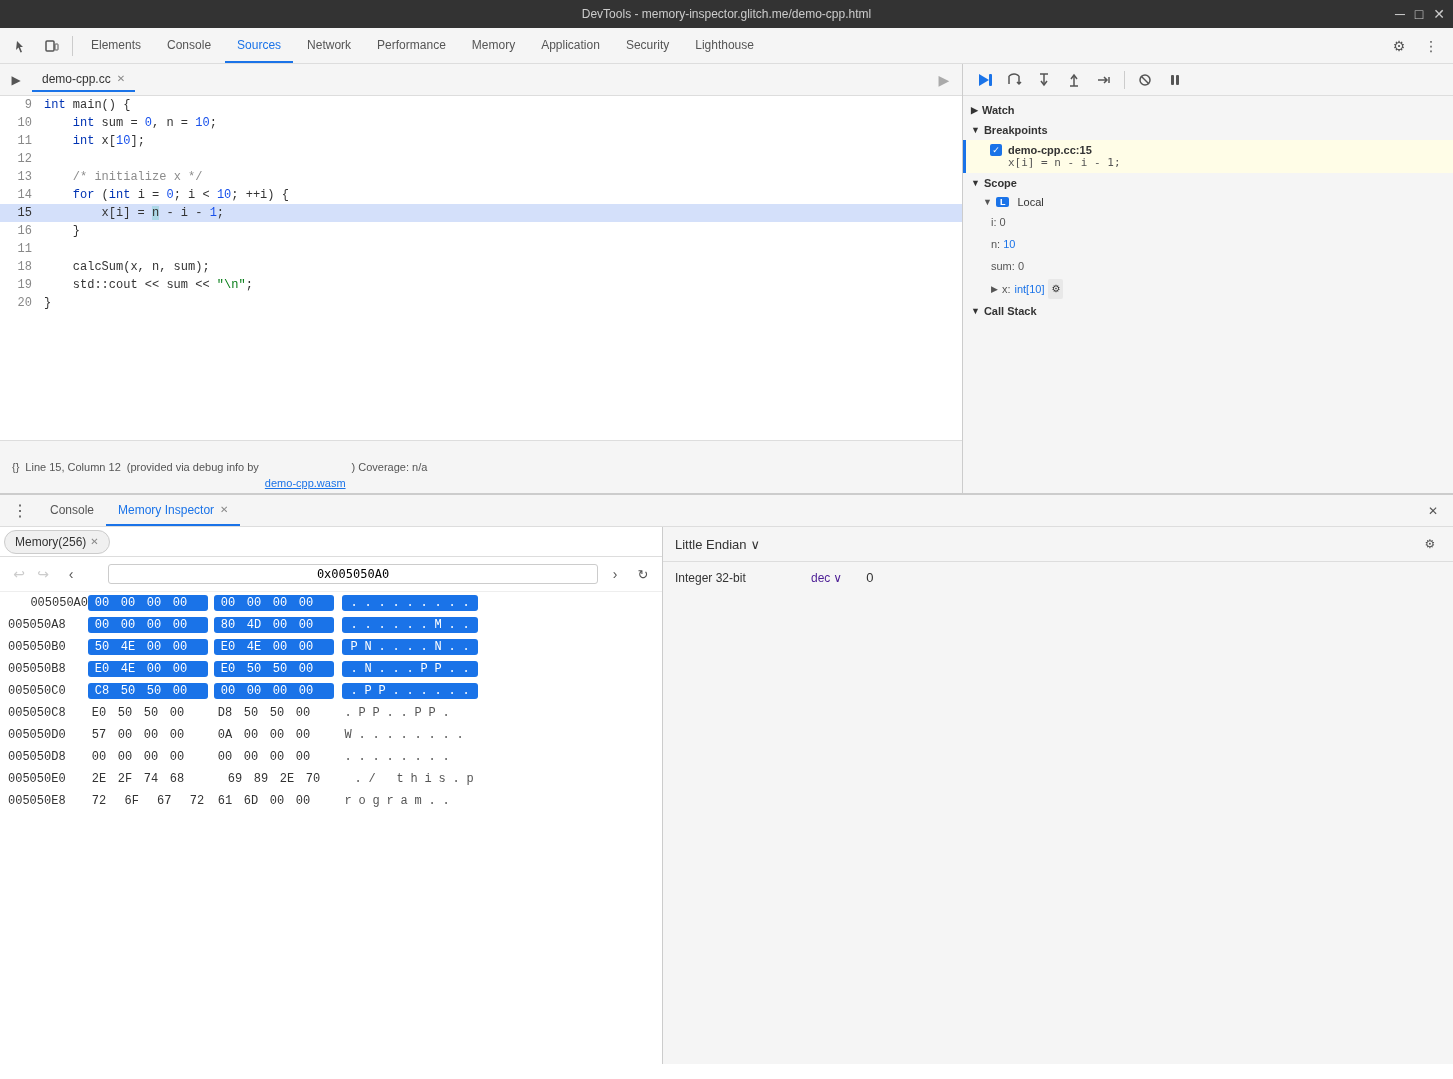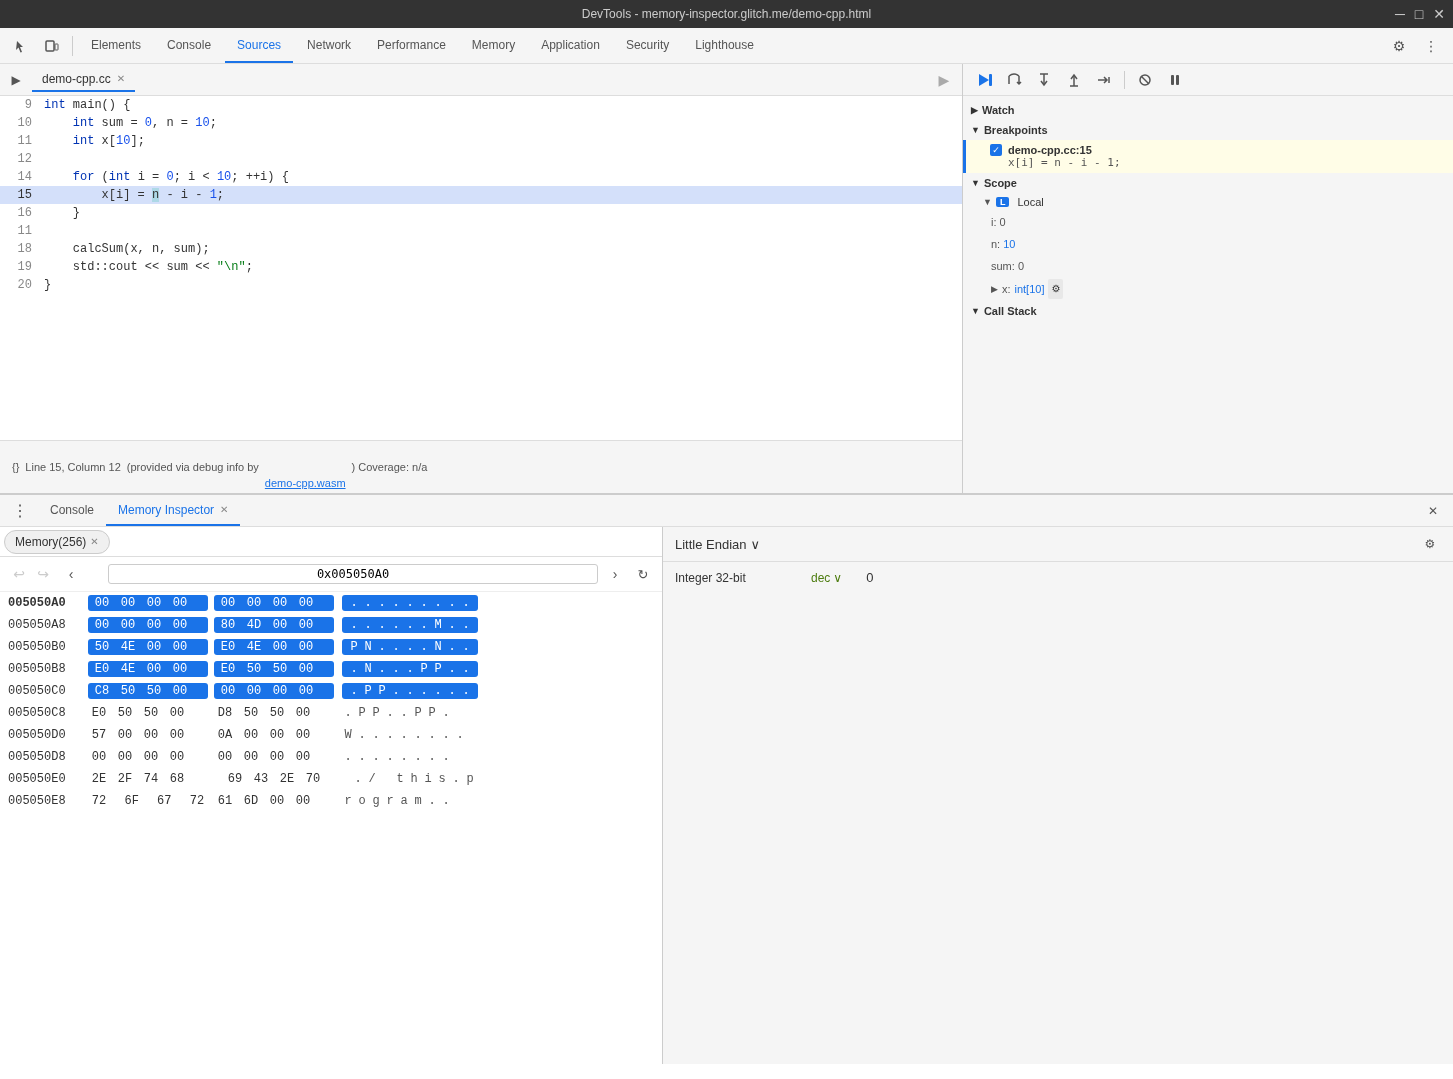--- a/index.html
+++ b/index.html
@@ -459,21 +459,21 @@
       align-items: center;
       padding: 8px 12px;
       gap: 16px;
     }
     .int-label { font-size: 12px; color: #333; width: 120px; }
     .int-format {
       display: flex;
       align-items: center;
       gap: 3px;
       cursor: pointer;
-      color: #4d7c0f;
+      color: #4c1d95;
       font-size: 12px;
     }
     .int-value { font-size: 13px; color: #333; margin-left: 8px; }
 
     .undo-redo-btns {
       display: flex;
       gap: 2px;
     }
   </style>
 </head>
@@ -568,20 +568,24 @@
           <div class="code-line">
             <div class="line-number">11</div>
             <div class="line-content">    <span class="kw">int</span> x[<span class="num">10</span>];</div>
           </div>
 
           <div class="code-line">
             <div class="line-number">12</div>
             <div class="line-content"></div>
           </div>
 
+          <div class="code-line">
+            <div class="line-number">13</div>
+            <div class="line-content">    <span class="cm">/* initialize x */</span></div>
+          </div>
 
           <div class="code-line">
             <div class="line-number">14</div>
             <div class="line-content">    <span class="kw">for</span> (<span class="kw">int</span> i = <span class="num">0</span>; i &lt; <span class="num">10</span>; ++i) {</div>
           </div>
 
           <div class="code-line current-line">
             <div class="line-number" style="color:#333;">15</div>
             <div class="line-content">        x[i] = <span class="sel-hl">n</span> - i - <span class="num">1</span>;</div>
           </div>
@@ -759,21 +763,21 @@
             <div class="nav-arrow">‹</div>
             <input class="addr-input" type="text" value="0x005050A0" style="">
             <div class="nav-arrow">›</div>
             <div class="refresh-btn">↻</div>
           </div>
 
 
           <div class="mem-table-area">
 
             <div class="mem-row">
-              <div class="mem-addr" style="font-weight:700;">005050A0</div>
+              <div class="mem-addr" style="font-weight:400;text-align:right;">005050A0</div>
               <div class="mem-hex-group" style="background:#1a73e8;border-radius:3px;padding:1px 3px;gap:4px;">
                 <span class="mem-hex" style="color:#fff;">00</span>
                 <span class="mem-hex" style="color:#fff;">00</span>
                 <span class="mem-hex" style="color:#fff;">00</span>
                 <span class="mem-hex" style="color:#fff;">00</span>
               </div>
               <div class="mem-hex-group" style="background:#1a73e8;border-radius:3px;padding:1px 3px;gap:4px;margin-left:6px;">
                 <span class="mem-hex" style="color:#fff;">00</span>
                 <span class="mem-hex" style="color:#fff;">00</span>
                 <span class="mem-hex" style="color:#fff;">00</span>
@@ -982,21 +986,21 @@
             <div class="mem-row">
               <div class="mem-addr">005050E0</div>
               <div class="mem-hex-group" style="gap:4px;">
                 <span class="mem-hex">2E</span>
                 <span class="mem-hex">2F</span>
                 <span class="mem-hex">74</span>
                 <span class="mem-hex">68</span>
               </div>
               <div class="mem-hex-group" style="gap:4px;margin-left:16px;">
                 <span class="mem-hex">69</span>
-                <span class="mem-hex">43</span>
+                <span class="mem-hex">89</span>
                 <span class="mem-hex">2E</span>
                 <span class="mem-hex">70</span>
               </div>
               <div class="mem-ascii-group" style="margin-left:8px;">
                 <span class="mem-ascii">.</span>
                 <span class="mem-ascii">/</span>
                 <span class="mem-ascii"> </span>
                 <span class="mem-ascii">t</span>
                 <span class="mem-ascii">h</span>
                 <span class="mem-ascii">i</span>

